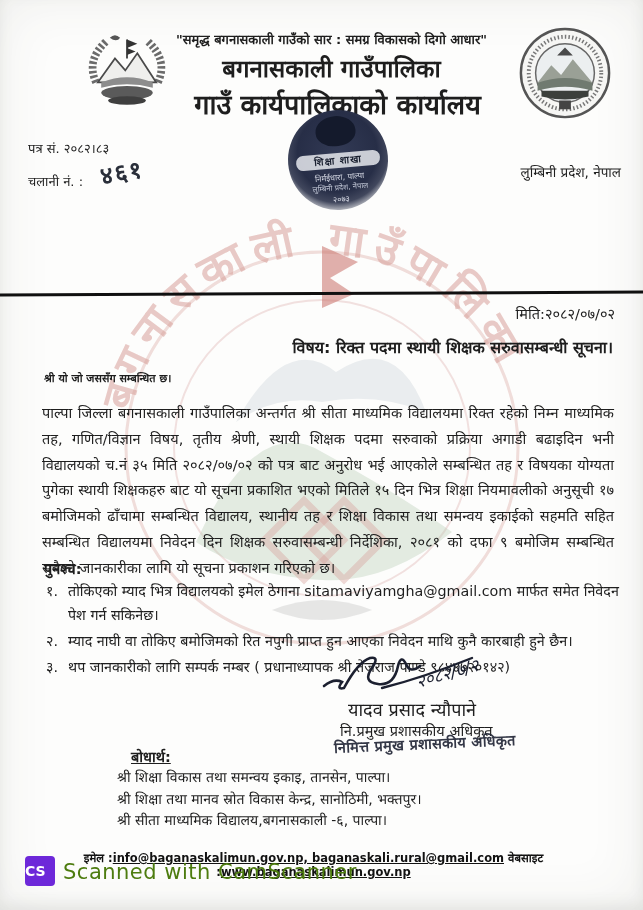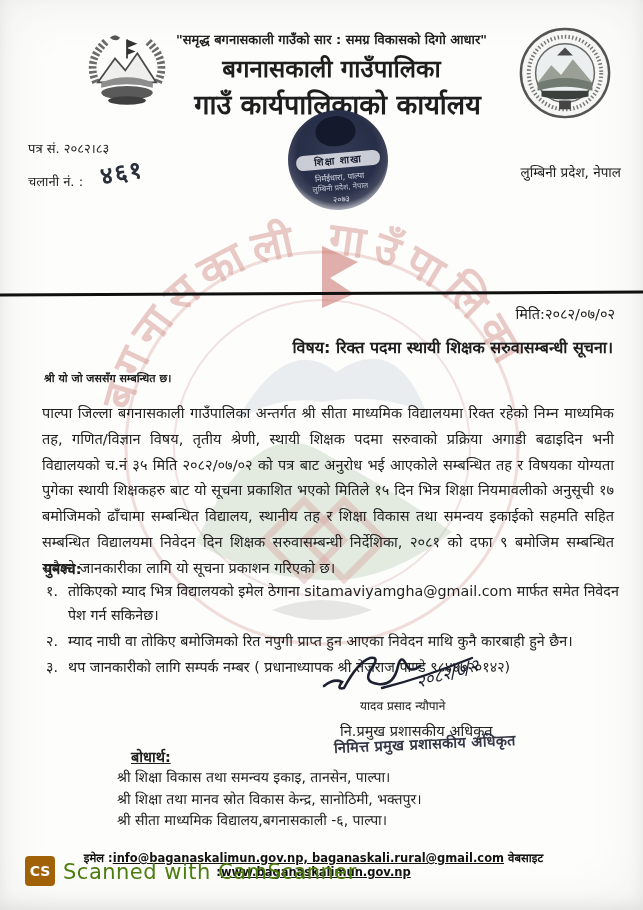--- a/index.html
+++ b/index.html
@@ -48,35 +48,35 @@
   .date{right:28px;top:303px;font-size:14.5px;}
   .subject{left:60px;right:30px;top:336px;text-align:right;font-size:16px;font-weight:600;}
   .salutation{left:44px;top:370px;font-size:11px;font-weight:700;}
   .body-par{left:42px;width:572px;top:401px;font-size:14.5px;line-height:25.8px;text-align:justify;}
   .ps-title{left:44px;top:558px;font-size:14.5px;font-weight:700;}
   .ps-list{left:44px;top:579px;width:580px;font-size:14.3px;line-height:24px;}
   .ps-item{position:relative;padding-left:24px;margin-bottom:2px;}
   .ps-num{position:absolute;left:2px;top:0;}
   
   .sig-svg{left:316px;top:642px;width:240px;height:58px;}
-  .sig-name{left:360px;top:697px;font-size:12px;}
+  .sig-name{left:348px;top:697px;font-size:18px;}
   .sig-title{left:340px;top:720px;font-size:14.5px;}
   .sig-stamp{
     left:334px;top:733px;font-size:14.5px;font-weight:700;color:#232838;
     transform:rotate(-2.5deg);letter-spacing:.3px;opacity:.92;
   }
   
   .cc-title{left:95px;top:746px;font-size:14.5px;font-weight:700;text-decoration:underline;margin-left:36px;}
   .cc-list{left:117px;top:767px;font-size:14px;line-height:21.5px;}
   
   .footer{left:0;right:16px;top:850px;text-align:center;font-size:11.5px;font-weight:700;color:#121212;}
   .footer .lnk{text-decoration:underline;}
   .cs-box{
-    left:25px;top:856px;width:30px;height:30px;background:#a16207;border-radius:4px;
-    color:#fff;font-size:14px;font-weight:700;text-align:center;line-height:30px;
+    left:25px;top:856px;width:30px;height:30px;background:#6d28d9;border-radius:4px;
+    color:#fff;font-size:14px;font-weight:700;text-align:left;line-height:30px;
   }
   .cs-text{left:63px;top:860px;font-size:21px;color:#4d7c0f;letter-spacing:.5px;}
 </style>
 </head>
 <body>
 
 <div id="page">
 
   <svg class="abs watermark" viewBox="0 0 472 472">
     <defs>

